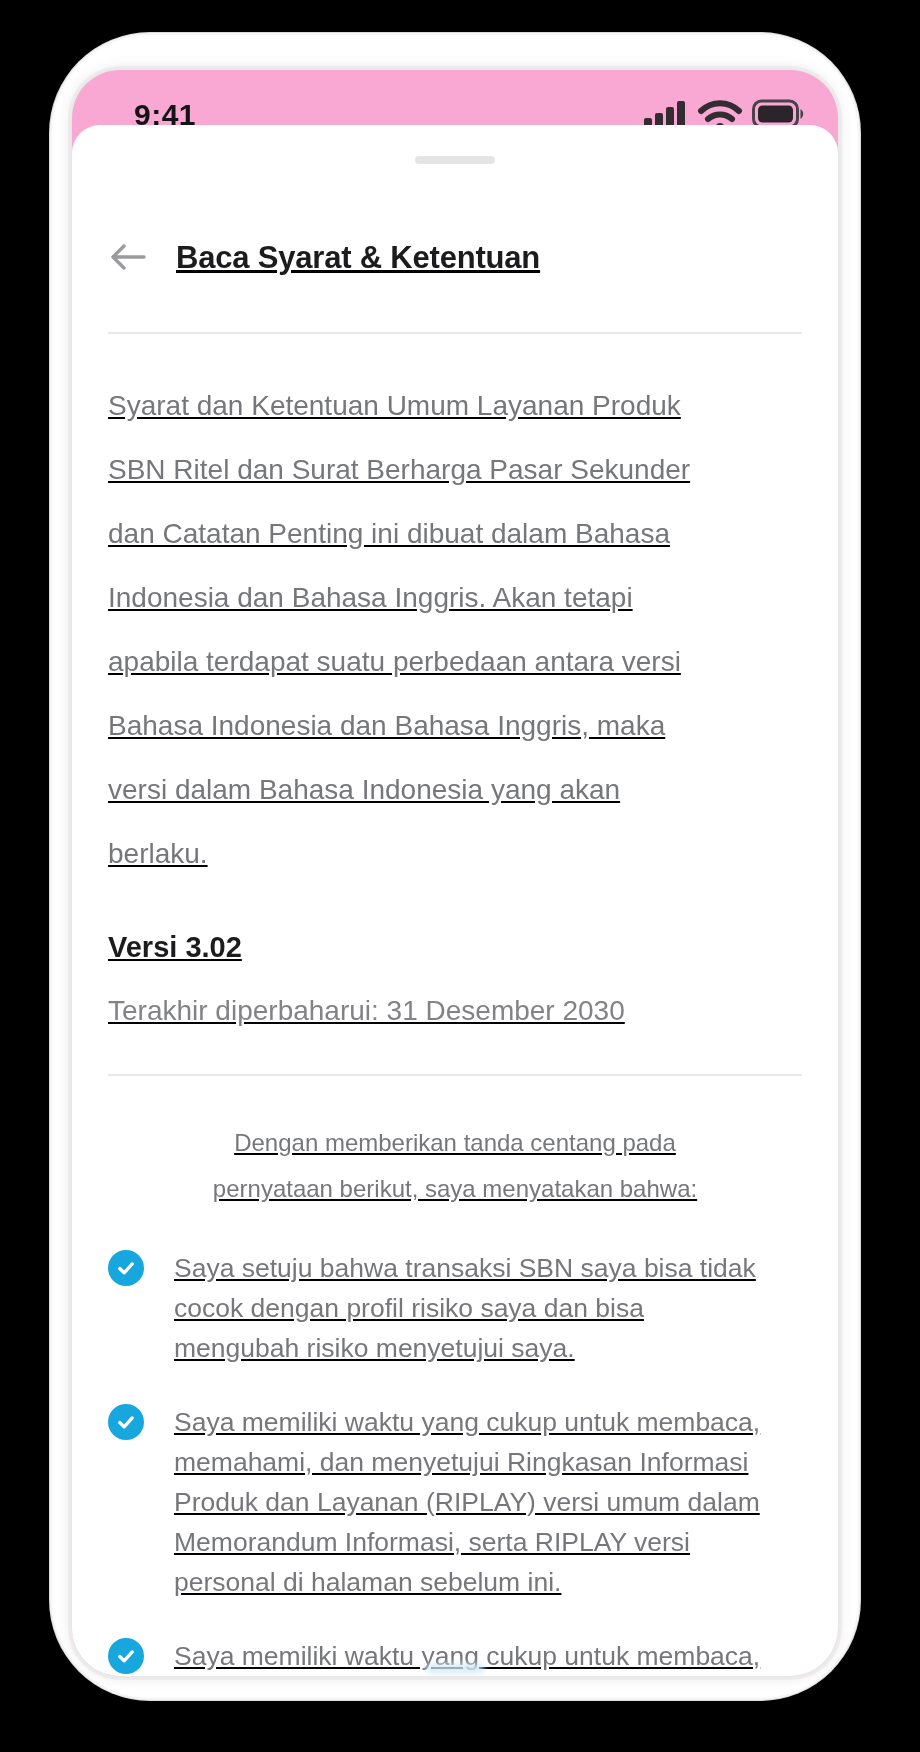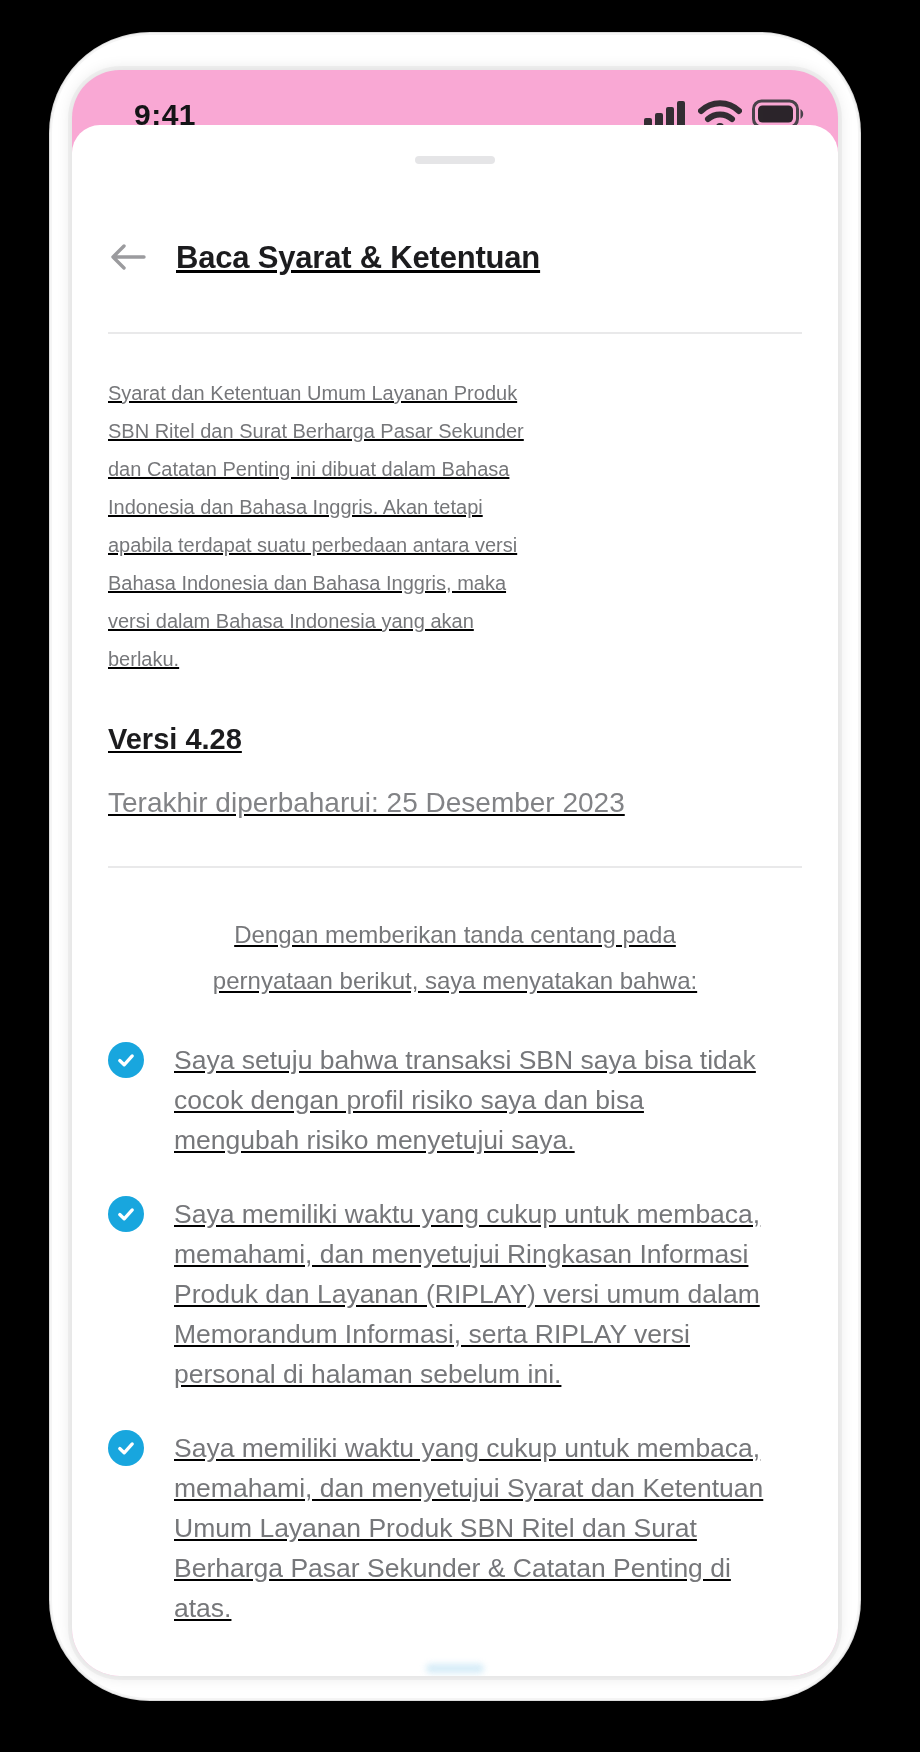--- a/index.html
+++ b/index.html
@@ -60,21 +60,21 @@
   }
   .sheet-title {
     font-size: 31px; font-weight: 700; color: #1c1c1e;
     letter-spacing: -0.2px;
   }
   .divider { height: 2px; background: #e9e9ea; }
   .divider-1 { margin-top: 54px; }
   .divider-2 { margin-top: 44px; }
   .intro-para {
     margin-top: 40px;
-    font-size: 20px; line-height: 38px; color: #76777a;
+    font-size: 28px; line-height: 64px; color: #76777a;
     white-space: pre-line;
   }
   .version-heading {
     margin-top: 42px;
     font-size: 29px; font-weight: 700; color: #1c1c1e; line-height: 38px;
   }
   .last-updated {
     margin-top: 26px;
     font-size: 28px; color: #828386; line-height: 38px;
   }
@@ -161,23 +161,23 @@
 
           <div class="intro-para">Syarat dan Ketentuan Umum Layanan Produk
 SBN Ritel dan Surat Berharga Pasar Sekunder
 dan Catatan Penting ini dibuat dalam Bahasa
 Indonesia dan Bahasa Inggris. Akan tetapi
 apabila terdapat suatu perbedaan antara versi
 Bahasa Indonesia dan Bahasa Inggris, maka
 versi dalam Bahasa Indonesia yang akan
 berlaku.</div>
 
-          <div class="version-heading">Versi 4.28</div>
-
-          <div class="last-updated">Terakhir diperbaharui: 25 Desember 2023</div>
+          <div class="version-heading">Versi 3.02</div>
+
+          <div class="last-updated">Terakhir diperbaharui: 31 Desember 2030</div>
 
           <div class="divider divider-2"></div>
 
           <div class="consent-intro">Dengan memberikan tanda centang pada
 pernyataan berikut, saya menyatakan bahwa:</div>
 
           <div class="checkbox-list">
 
             <div class="checkbox-row">
               <span class="checkbox-circle" role="checkbox" aria-checked="true">

